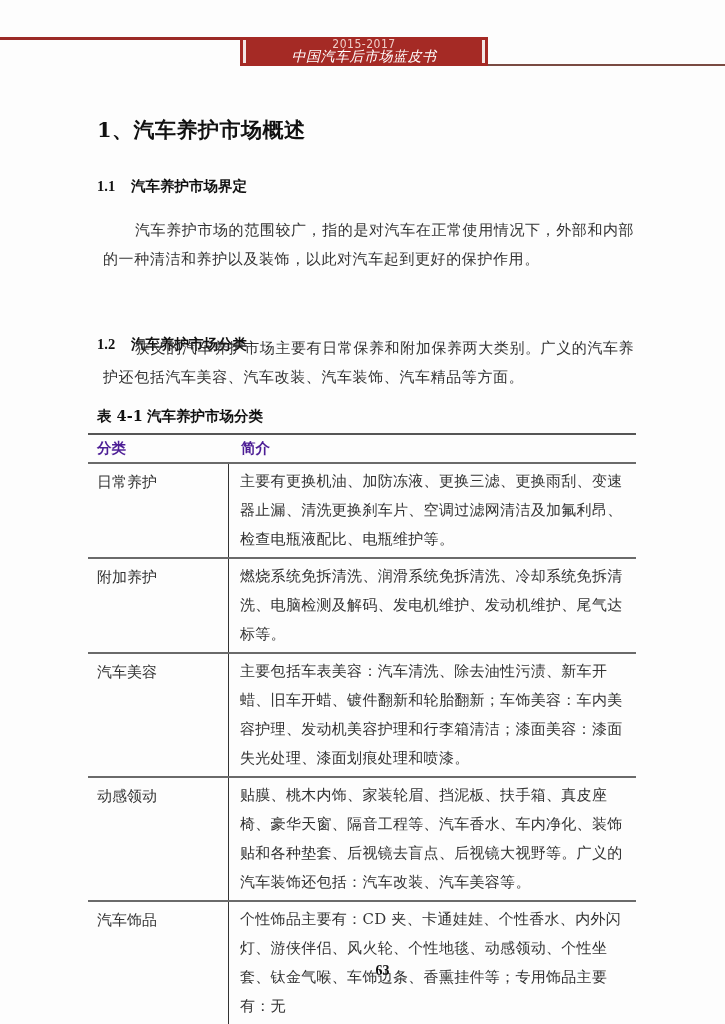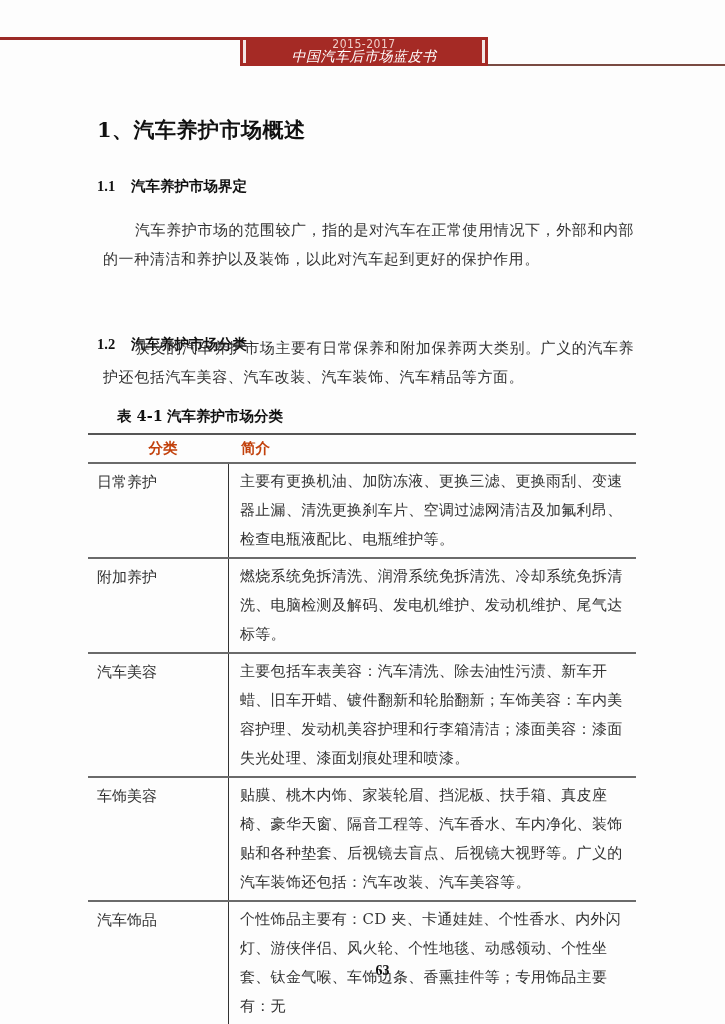--- a/index.html
+++ b/index.html
@@ -18,25 +18,25 @@
   .hdr-years { font-family:"DejaVu Sans Condensed","DejaVu Sans",sans-serif; font-size:12px; line-height:9px; padding-top:3px; color:#f0cfc9; letter-spacing:0.5px; }
   .hdr-title { font-family:"DejaVu Sans",sans-serif; font-size:14px; font-weight:normal; font-style:italic; line-height:15px; letter-spacing:0.5px; }
   .hdr-line-right { position:absolute; left:488px; top:64px; width:237px; height:2px; background:#7a4b42; }
 
   .h1 { position:absolute; left:97px; top:116px; font-size:21px; font-weight:bold; color:#111; letter-spacing:0.5px; }
   .h2 { position:absolute; left:97px; font-size:14.5px; font-weight:bold; color:#111; }
   .h2 .num { display:inline-block; width:34px; font-family:"Liberation Serif",serif; }
   .para { position:absolute; left:97px; width:534px; font-size:15px; line-height:29px; color:#333; text-indent:32px; letter-spacing:0.6px;margin-left:6px; }
 
   .tbl-caption { position:absolute; left:97px; top:407px; font-size:14.5px; font-weight:bold; color:#111; }
-  .tbl-caption .num { display:inline-block; width:50px;margin-left:20px; }
+  .tbl-caption .num { display:inline-block; width:50px; }
   .tbl { position:absolute; left:88px; top:433px; width:548px; }
   .rule-thick { height:2px; background:#555; }
   .rule { height:2px; background:#6a6a6a; }
-  .thead { display:flex; height:27px; align-items:center; font-weight:bold; font-size:14.5px; color:#c2410c;text-align:center; }
+  .thead { display:flex; height:27px; align-items:center; font-weight:bold; font-size:14.5px; color:#4c1d95; }
   .thead .c1 { width:141px; padding-left:9px; box-sizing:border-box; }
   .thead .c2 { padding-left:12px; }
   .trow { display:flex; }
   .trow .c1 { width:141px; padding:4px 0 0 9px; box-sizing:border-box; font-size:15px; line-height:29px; color:#333; border-right:1.5px solid #333; }
   .trow .c2 { flex:1; padding:0 0 0 11px; font-size:15px; line-height:29px; color:#333; letter-spacing:0.3px; }
   .trow .c2 .inner { padding-top:3px; padding-bottom:3px; }
   .page-num { position:absolute; left:0; width:725px; top:963px; text-align:center; font-family:"Liberation Serif",serif; font-weight:bold; font-size:14px; color:#111;margin-left:20px; }
 </style>
 </head>
 <body>
@@ -94,21 +94,21 @@
 
   <div class="trow">
     <div class="c1">汽车美容</div>
     <div class="c2">
         <div class="inner">主要包括车表美容：汽车清洗、除去油性污渍、新车开蜡、旧车开蜡、镀件翻新和轮胎翻新；车饰美容：车内美容护理、发动机美容护理和行李箱清洁；漆面美容：漆面失光处理、漆面划痕处理和喷漆。</div>
       </div>
   </div>
   <div class="rule"></div>
 
   <div class="trow">
-    <div class="c1">车饰美容</div>
+    <div class="c1">动感领动</div>
     <div class="c2">
         <div class="inner">贴膜、桃木内饰、家装轮眉、挡泥板、扶手箱、真皮座椅、豪华天窗、隔音工程等、汽车香水、车内净化、装饰贴和各种垫套、后视镜去盲点、后视镜大视野等。广义的汽车装饰还包括：汽车改装、汽车美容等。</div>
       </div>
   </div>
   <div class="rule"></div>
 
   <div class="trow">
     <div class="c1">汽车饰品</div>
     <div class="c2">
         <div class="inner">个性饰品主要有：CD 夹、卡通娃娃、个性香水、内外闪灯、游侠伴侣、风火轮、个性地毯、动感领动、个性坐套、钛金气喉、车饰边条、香熏挂件等；专用饰品主要有：无</div>

